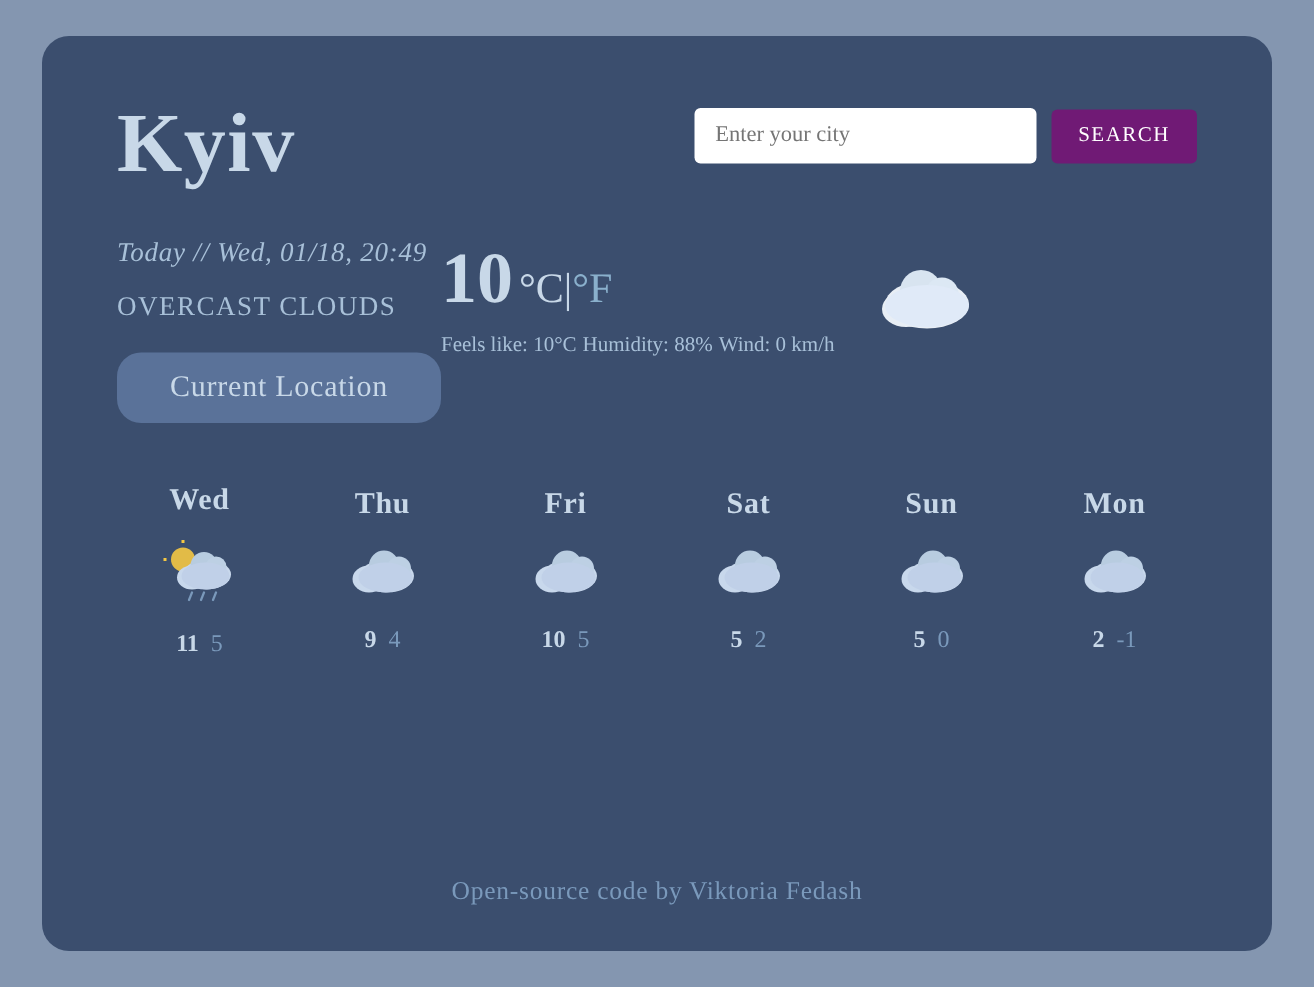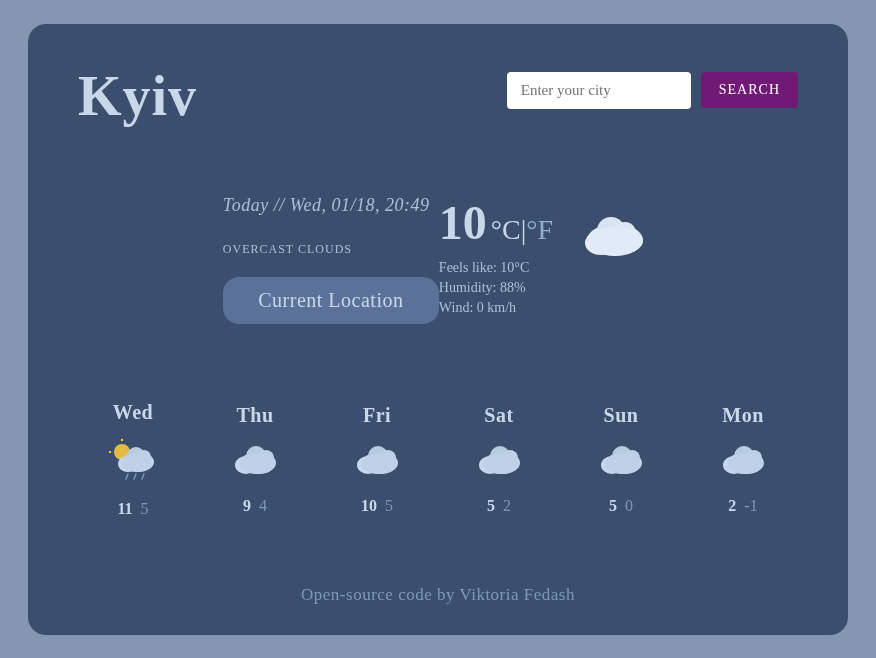--- a/index.html
+++ b/index.html
@@ -14,21 +14,20 @@
     }
 
     .app-container {
       background-color: #3b4e6e;
       border-radius: 18px;
       width: 820px;
       min-height: 610px;
       padding: 40px 50px 30px 50px;
       display: flex;
       flex-direction: column;
-      gap: 37px;
     }
 
     
     .top-section {
       display: flex;
       justify-content: space-between;
       align-items: flex-start;
     }
 
     .city-title {
@@ -46,65 +45,65 @@
       margin-top: 8px;
     }
 
     .search-input {
       background: white;
       border: none;
       border-radius: 4px;
       padding: 10px 14px;
       font-size: 15px;
       color: #4c1d95;
-      width: 184px;
+      width: 228px;
       outline: none;
       font-family: Georgia, serif;
     }
 
     .search-button {
       background-color: #701a75;
       color: white;
       border: none;
       border-radius: 4px;
       padding: 10px 18px;
       font-size: 14px;
       font-family: Georgia, serif;
       letter-spacing: 1px;
       cursor: pointer;
       text-transform: uppercase;
     }
 
     
     .middle-section {
       display: flex;
-      justify-content: center;
+      justify-content: flex-start;
       align-items: flex-start;
       margin-top: 30px;
     }
 
     .left-info {
       display: flex;
       flex-direction: column;
       gap: 10px;
     }
 
     .date-line {
       color: #a8c0d8;
       font-size: 18px;
       font-style: italic;
       letter-spacing: 0.5px;
     }
 
     .weather-desc {
       color: #a8c0d8;
-      font-size: 12px;
+      font-size: 18px;
       letter-spacing: 1px;
       text-transform: uppercase;
-      margin-top: 16px;
+      margin-top: 5px;
     }
 
     .current-location-btn {
       background-color: #5a7299;
       color: #c8d8e8;
       border: none;
       border-radius: 16px;
       padding: 12px 20px;
       font-size: 20px;
       font-family: Georgia, serif;
@@ -153,21 +152,21 @@
     .temp-unit-inactive {
       color: #8ab0cc;
     }
 
     .temp-separator {
       color: #c8d8e8;
     }
 
     .weather-stats {
       display: flex;
-      flex-direction: column;
+      flex-direction: row;
       gap: 4px;
     }
 
     .stat-line {
       color: #a8c0d8;
       font-size: 14px;
       font-family: Georgia, serif;
     }
 
     .weather-icon-large {

